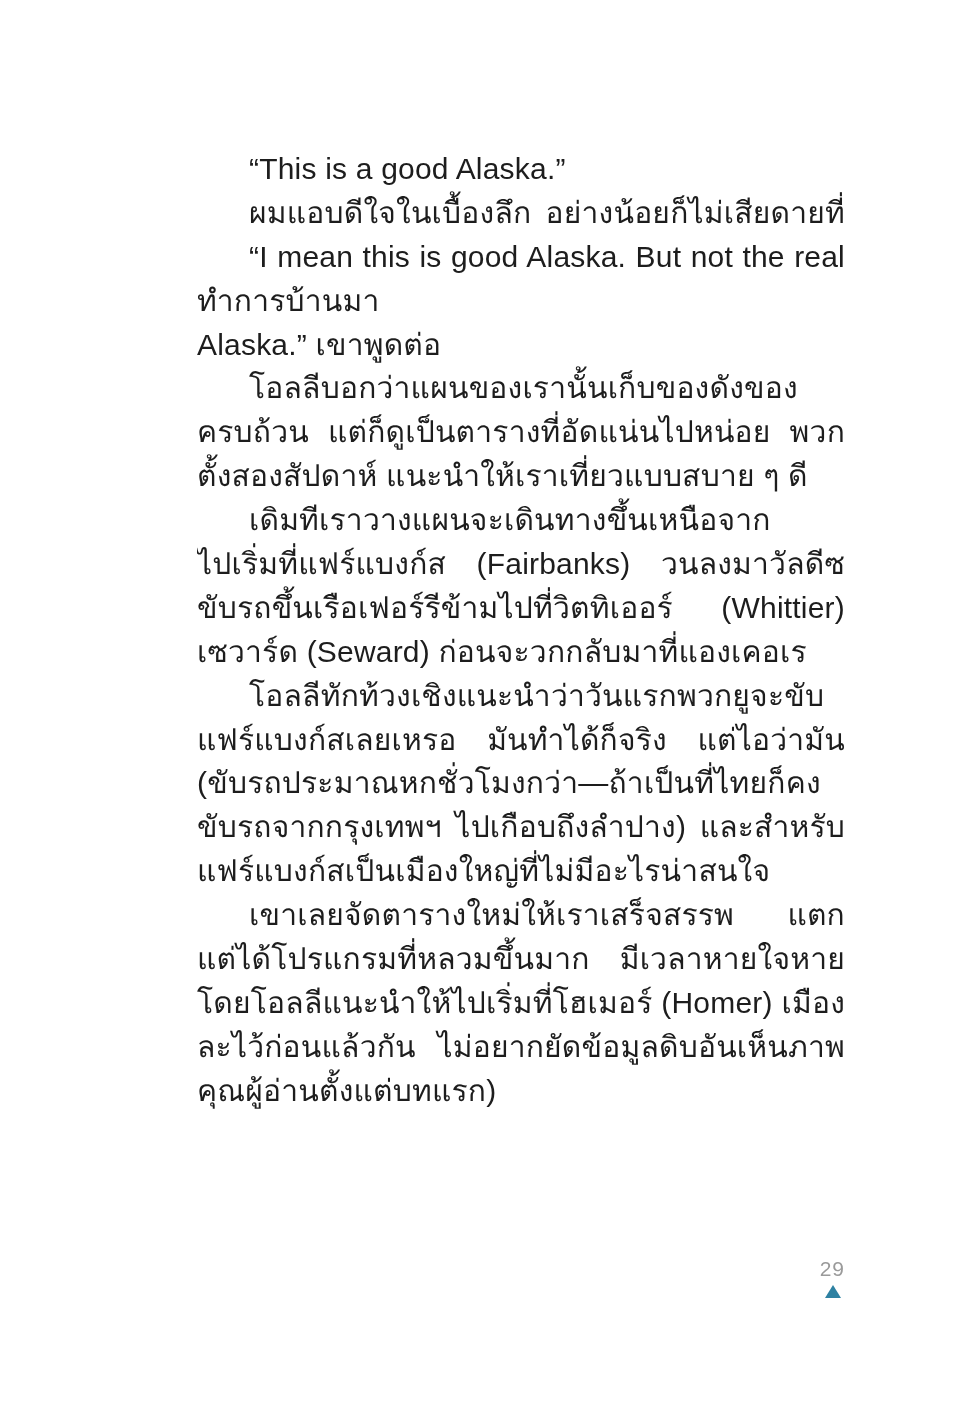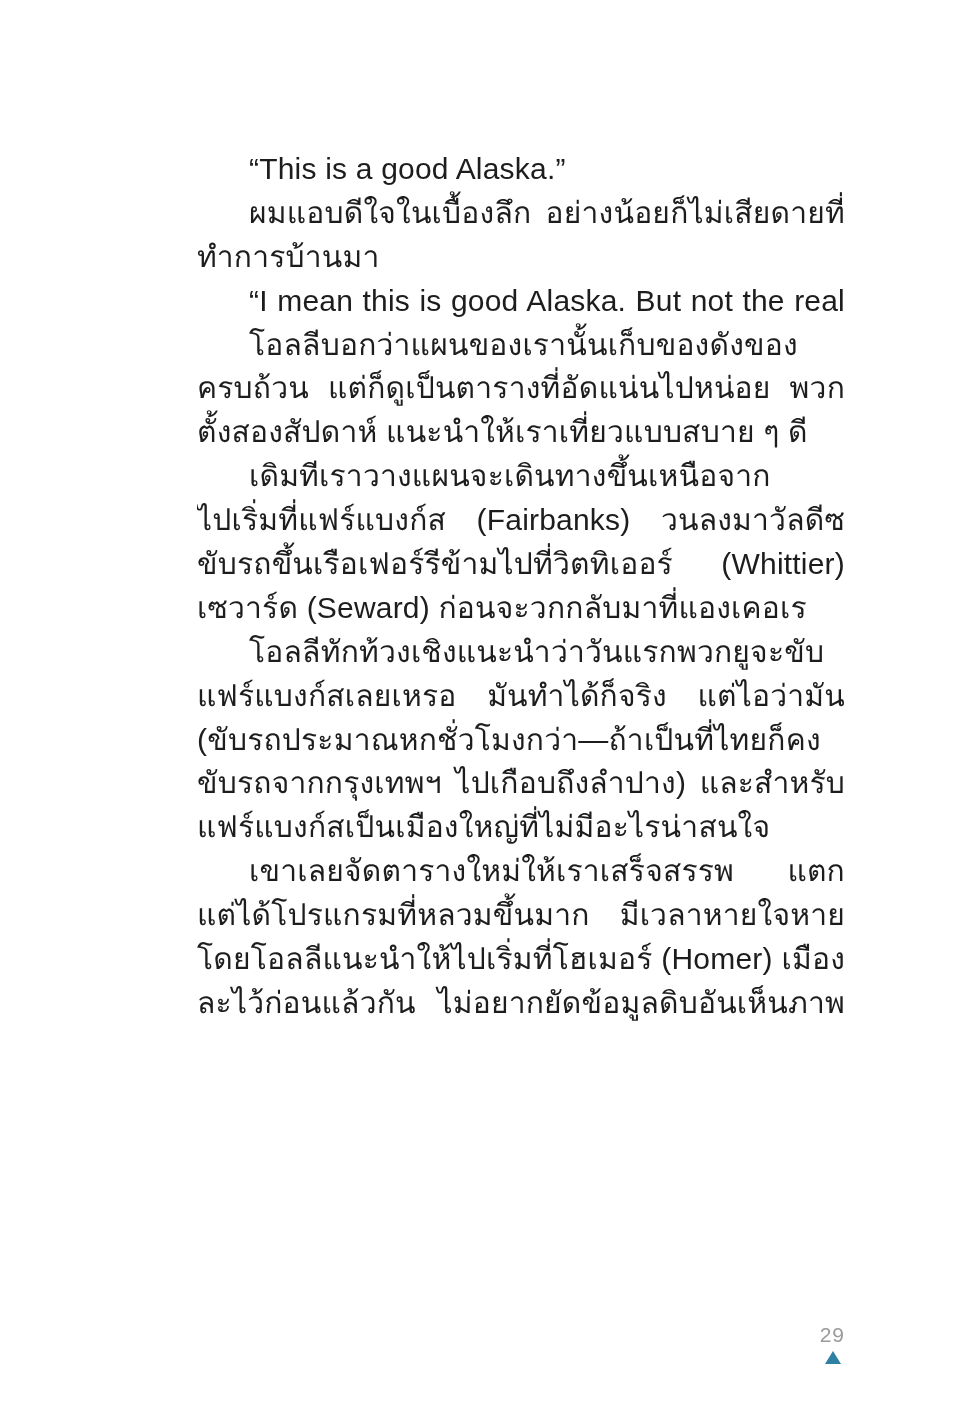--- a/index.html
+++ b/index.html
@@ -36,21 +36,21 @@
   .line.indent {
     padding-left: 52px;
   }
   .line.fill {
     text-align: justify;
     text-align-last: justify;
   }
   .footer {
     position: absolute;
     right: 122px;
-    top: 1322px;
+    top: 1256px;
     display: flex;
     flex-direction: column;
     align-items: flex-end;
   }
   .page-number {
     font-size: 21px;
     line-height: 26px;
     color: var(--page-number-color, #9a9a9a);
     letter-spacing: 1px;
   }
@@ -64,36 +64,38 @@
     margin-right: 4px;
   }
 </style>
 </head>
 <body style="--page-bg: #ffffff; --text-color: #1d1d1d; --page-number-color: #9a9a9a; --triangle-color: #2e81a2;">
 
 <div class="page">
   <main class="text-block" id="text-block">
       <div class="line indent">“This is a good Alaska.”</div>
       <div class="line indent fill">ผมแอบดีใจในเบื้องลึก อย่างน้อยก็ไม่เสียดายที่อุตส่าห์</div>
+      <div class="line indent fill">“I mean this is good Alaska. But not the real</div>
       <div class="line">ทำการบ้านมา</div>
-      <div class="line indent fill">“I mean this is good Alaska. But not the real</div>
+      <div class="line">Alaska.” เขาพูดต่อ</div>
       <div class="line indent fill">โอลลีบอกว่าแผนของเรานั้นเก็บของดังของเด็ดได้</div>
       <div class="line fill">ครบถ้วน แต่ก็ดูเป็นตารางที่อัดแน่นไปหน่อย พวกเรามีเวลา</div>
       <div class="line">ตั้งสองสัปดาห์ แนะนำให้เราเที่ยวแบบสบาย ๆ ดีกว่า</div>
       <div class="line indent fill">เดิมทีเราวางแผนจะเดินทางขึ้นเหนือจากแองเคอเรจ</div>
       <div class="line fill">ไปเริ่มที่แฟร์แบงก์ส (Fairbanks) วนลงมาวัลดีซ (Valdez)</div>
       <div class="line fill">ขับรถขึ้นเรือเฟอร์รีข้ามไปที่วิตทิเออร์ (Whittier) จ้วงต่อไป</div>
       <div class="line">เซวาร์ด (Seward) ก่อนจะวกกลับมาที่แองเคอเรจอีกครั้ง</div>
       <div class="line indent fill">โอลลีทักท้วงเชิงแนะนำว่าวันแรกพวกยูจะขับขึ้นไป</div>
       <div class="line fill">แฟร์แบงก์สเลยเหรอ มันทำได้ก็จริง แต่ไอว่ามันไกลเกินไป</div>
       <div class="line fill">(ขับรถประมาณหกชั่วโมงกว่า—ถ้าเป็นที่ไทยก็คงเหมือน</div>
       <div class="line fill">ขับรถจากกรุงเทพฯ ไปเกือบถึงลำปาง) และสำหรับเขาแล้ว</div>
       <div class="line">แฟร์แบงก์สเป็นเมืองใหญ่ที่ไม่มีอะไรน่าสนใจขนาดนั้น</div>
       <div class="line indent fill">เขาเลยจัดตารางใหม่ให้เราเสร็จสรรพ แตกต่างไปจากเดิม</div>
       <div class="line fill">แต่ได้โปรแกรมที่หลวมขึ้นมาก มีเวลาหายใจหายคอเพิ่มขึ้น</div>
       <div class="line fill">โดยโอลลีแนะนำให้ไปเริ่มที่โฮเมอร์ (Homer) เมืองทางตอนใต้</div>
       <div class="line fill">ละไว้ก่อนแล้วกัน ไม่อยากยัดข้อมูลดิบอันเห็นภาพยากให้</div>
+      <div class="line">คุณผู้อ่านตั้งแต่บทแรก)</div>
     </main>
   <footer class="footer">
     <div class="page-number">29</div>
     <div class="triangle"></div>
   </footer>
 </div>
 
 </body></html>

